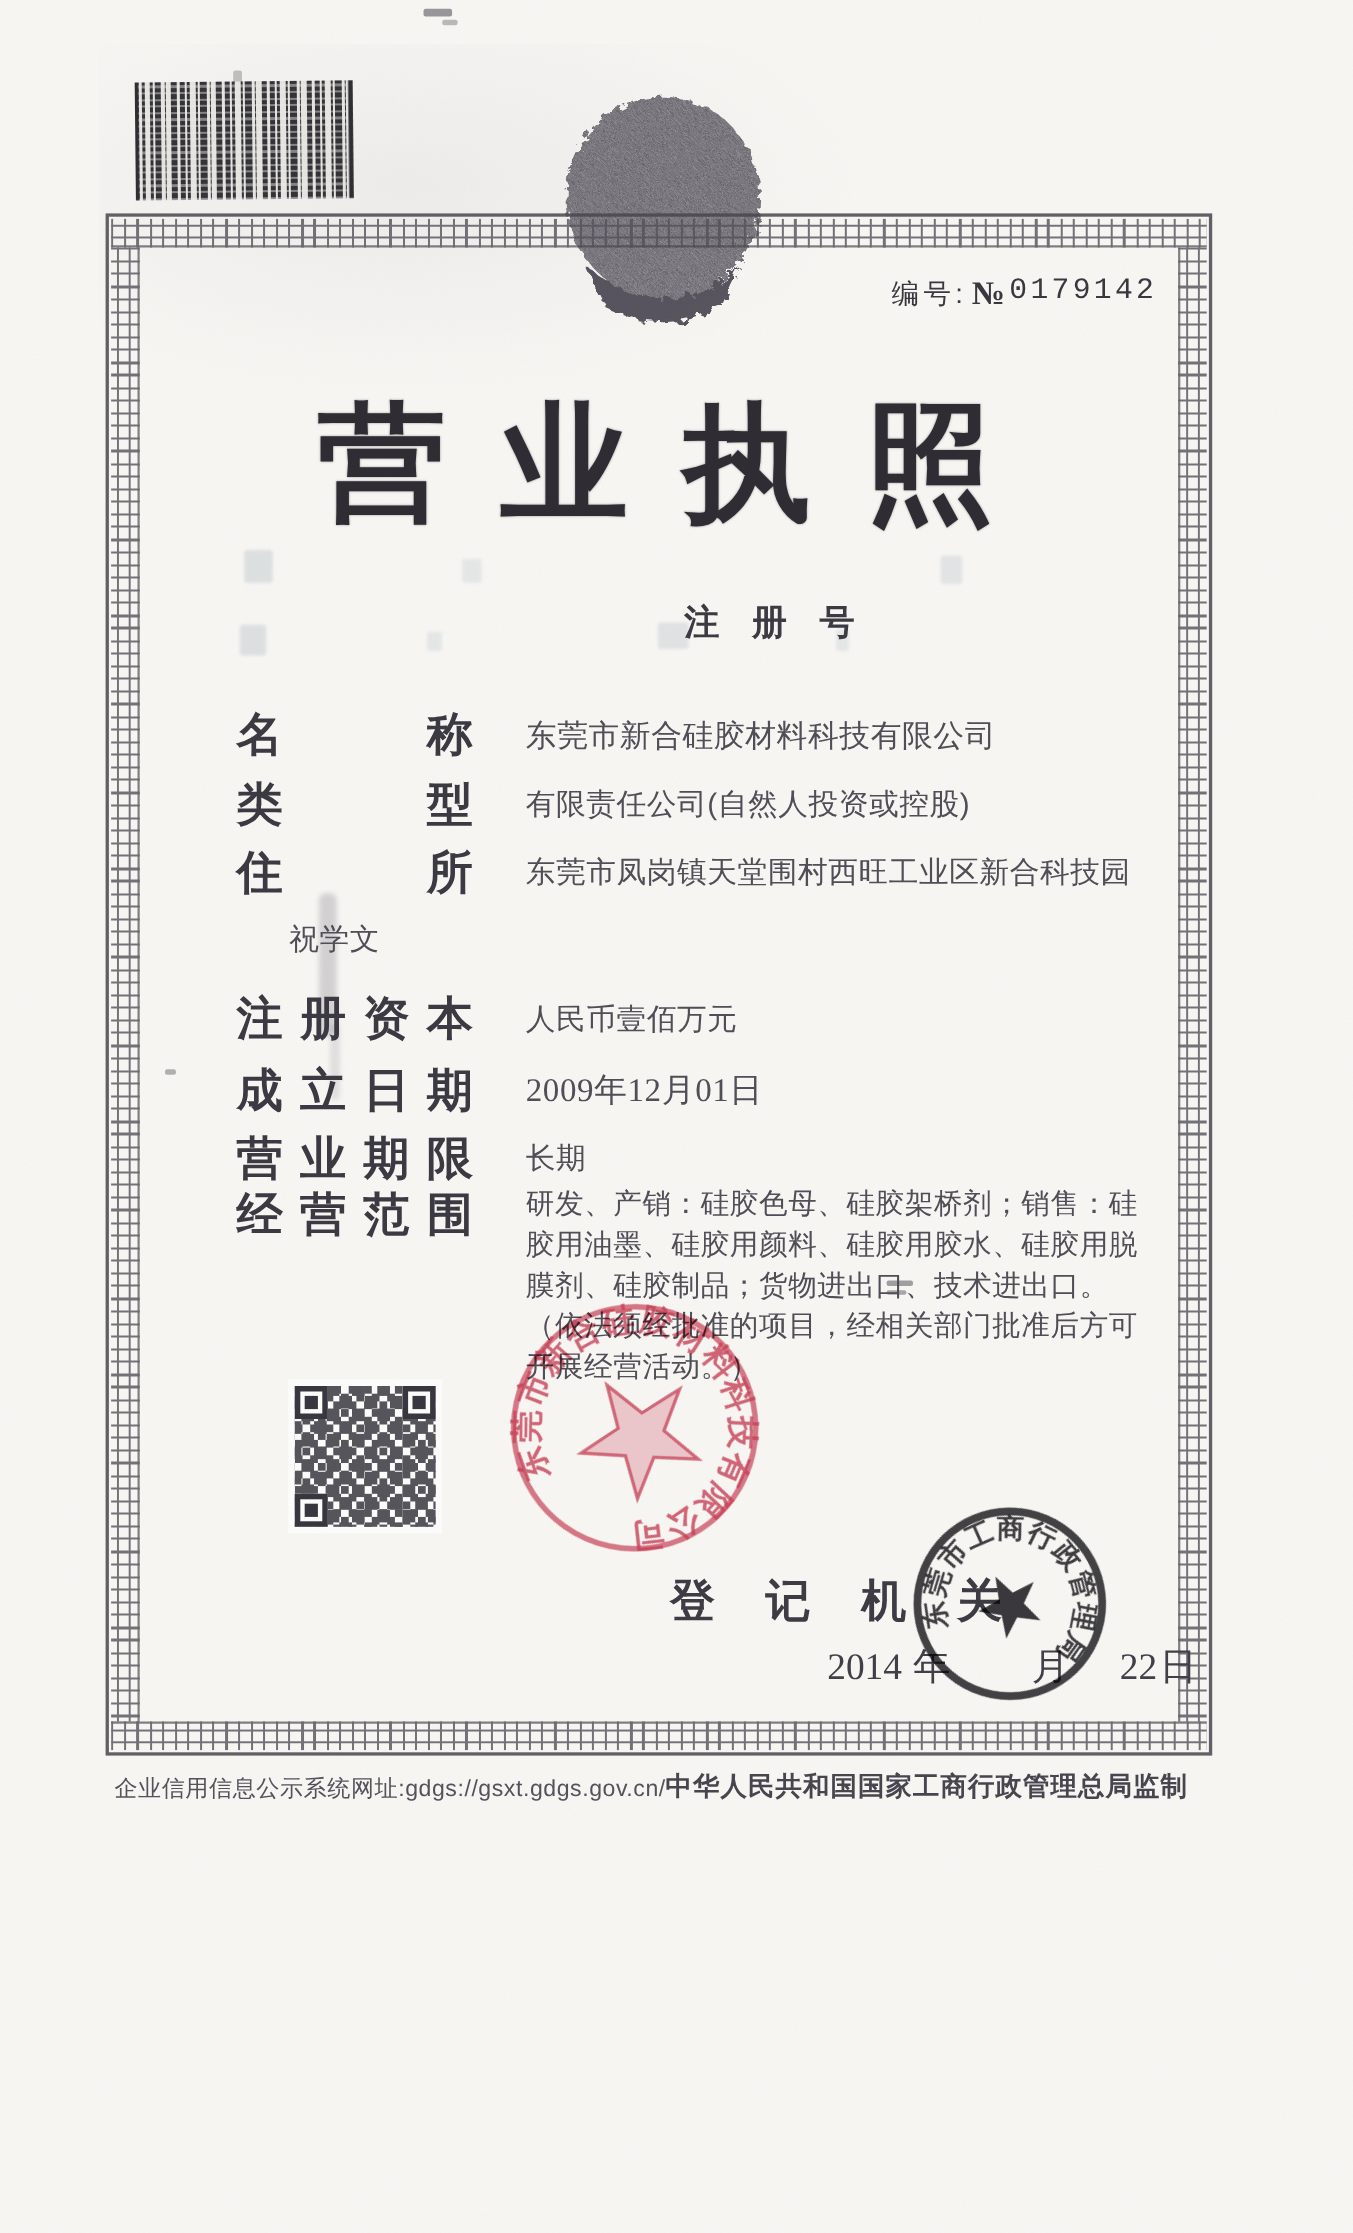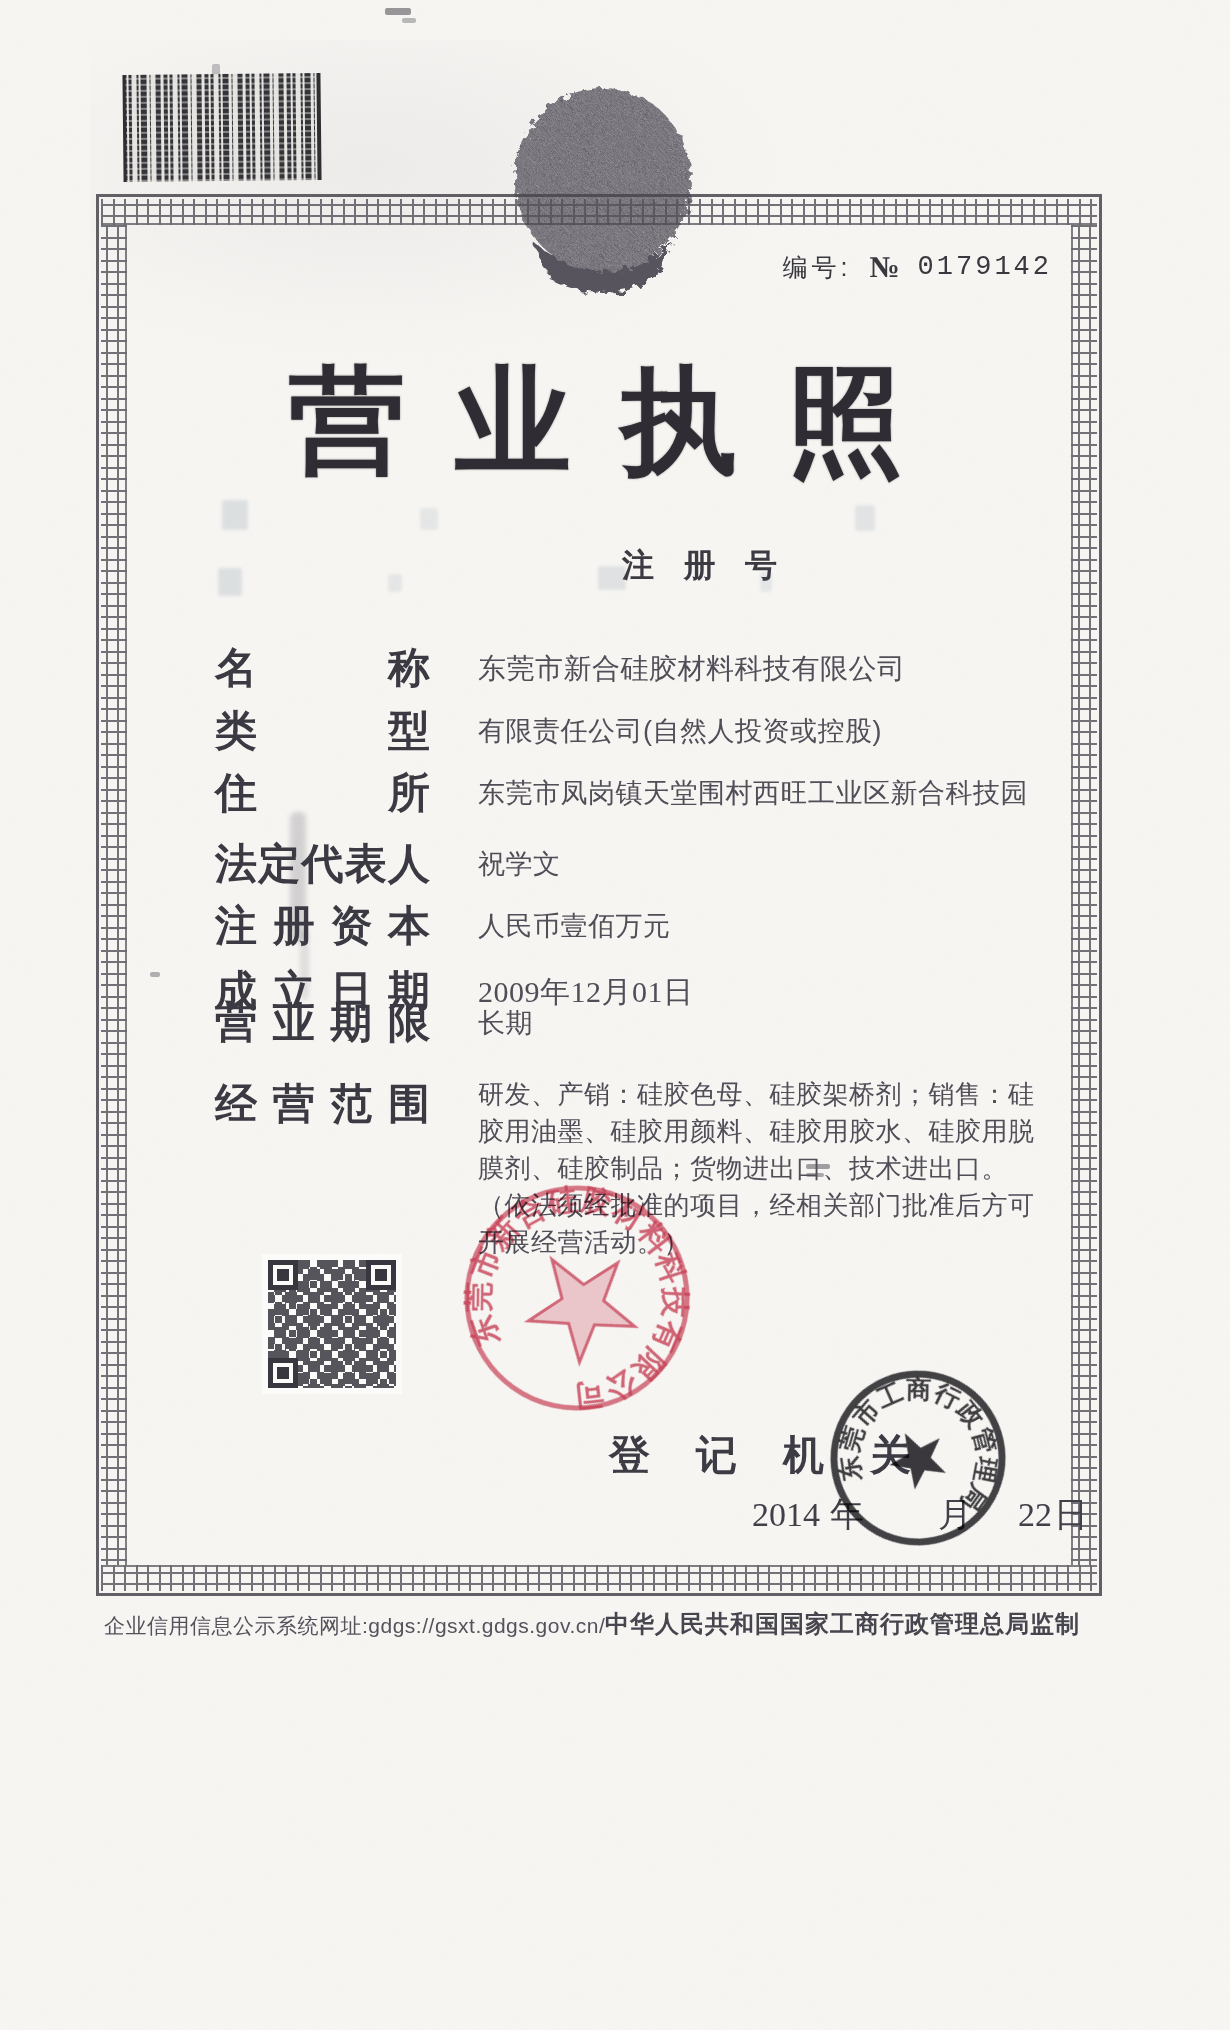--- a/index.html
+++ b/index.html
@@ -42,21 +42,21 @@
   .fr-v{
     background-image:
       repeating-linear-gradient(180deg, #53525a 0 2px, transparent 2px 12px, #53525a 12px 14px, transparent 14px 23px),
       repeating-linear-gradient(90deg, transparent 0 5px, #53525a 5px 7px, transparent 7px 16px, #53525a 16px 18px, transparent 18px 23px);
   }
   .fr-top{top:2px;left:2px;right:2px;height:24px;border-bottom:2px solid rgba(72,71,78,.85);}
   .fr-bottom{bottom:2px;left:2px;right:2px;height:24px;border-top:2px solid rgba(72,71,78,.85);}
   .fr-left{left:2px;top:28px;bottom:28px;width:24px;border-right:2px solid rgba(72,71,78,.85);}
   .fr-right{right:2px;top:28px;bottom:28px;width:24px;border-left:2px solid rgba(72,71,78,.85);}
   
-  .serial{top:250px;right:178px;display:flex;align-items:center;gap:18px;color:#39383f;}
+  .serial{top:250px;right:178px;display:flex;align-items:flex-start;gap:4px;color:#39383f;}
   .serial .lab{font-size:25px;letter-spacing:4px;}
   .serial .nosign{font:700 30px "Liberation Serif",serif;}
   .serial .num{font:400 27px "Liberation Mono",monospace;letter-spacing:3px;}
   
   .title{
     left:96px;top:344px;width:1000px;text-align:center;
     font-family:"DejaVu Sans",sans-serif;font-weight:900;font-size:116px;
     letter-spacing:50px;padding-left:50px;box-sizing:border-box;
     color:#2f2d33;text-shadow:0 0 2px rgba(47,45,51,.55);
     filter:blur(.3px);
@@ -174,32 +174,31 @@
 </div>
 <div class="row" style="top:675px;">
   <span class="flabel">类型</span>
   <span class="fvalue">有限责任公司(自然人投资或控股)</span>
 </div>
 <div class="row" style="top:737px;">
   <span class="flabel">住所</span>
   <span class="fvalue">东莞市凤岗镇天堂围村西旺工业区新合科技园</span>
 </div>
 <div class="row" style="top:808px;">
-  <span class="flabel">法定代表人</span>
   <span class="fvalue">祝学文</span>
 </div>
 <div class="row" style="top:870px;">
   <span class="flabel">注册资本</span>
   <span class="fvalue">人民币壹佰万元</span>
 </div>
 <div class="row" style="top:935px;">
   <span class="flabel">成立日期</span>
   <span class="fvalue date">2009年12月01日</span>
 </div>
-<div class="row" style="top:967px;">
+<div class="row" style="top:997px;">
   <span class="flabel">营业期限</span>
   <span class="fvalue">长期</span>
 </div>
 <div class="row top" style="top:1048px;justify-content:space-between;">
   <span class="flabel">经营范围</span>
   <span class="fvalue" style="font-size:26px;">研发、产销：硅胶色母、硅胶架桥剂；销售：硅胶用油墨、硅胶用颜料、硅胶用胶水、硅胶用脱膜剂、硅胶制品；货物进出口、技术进出口。（依法须经批准的项目，经相关部门批准后方可开展经营活动。）</span>
 </div>
 
 <div class="abs qr">
   <div class="qr-pattern"></div>

